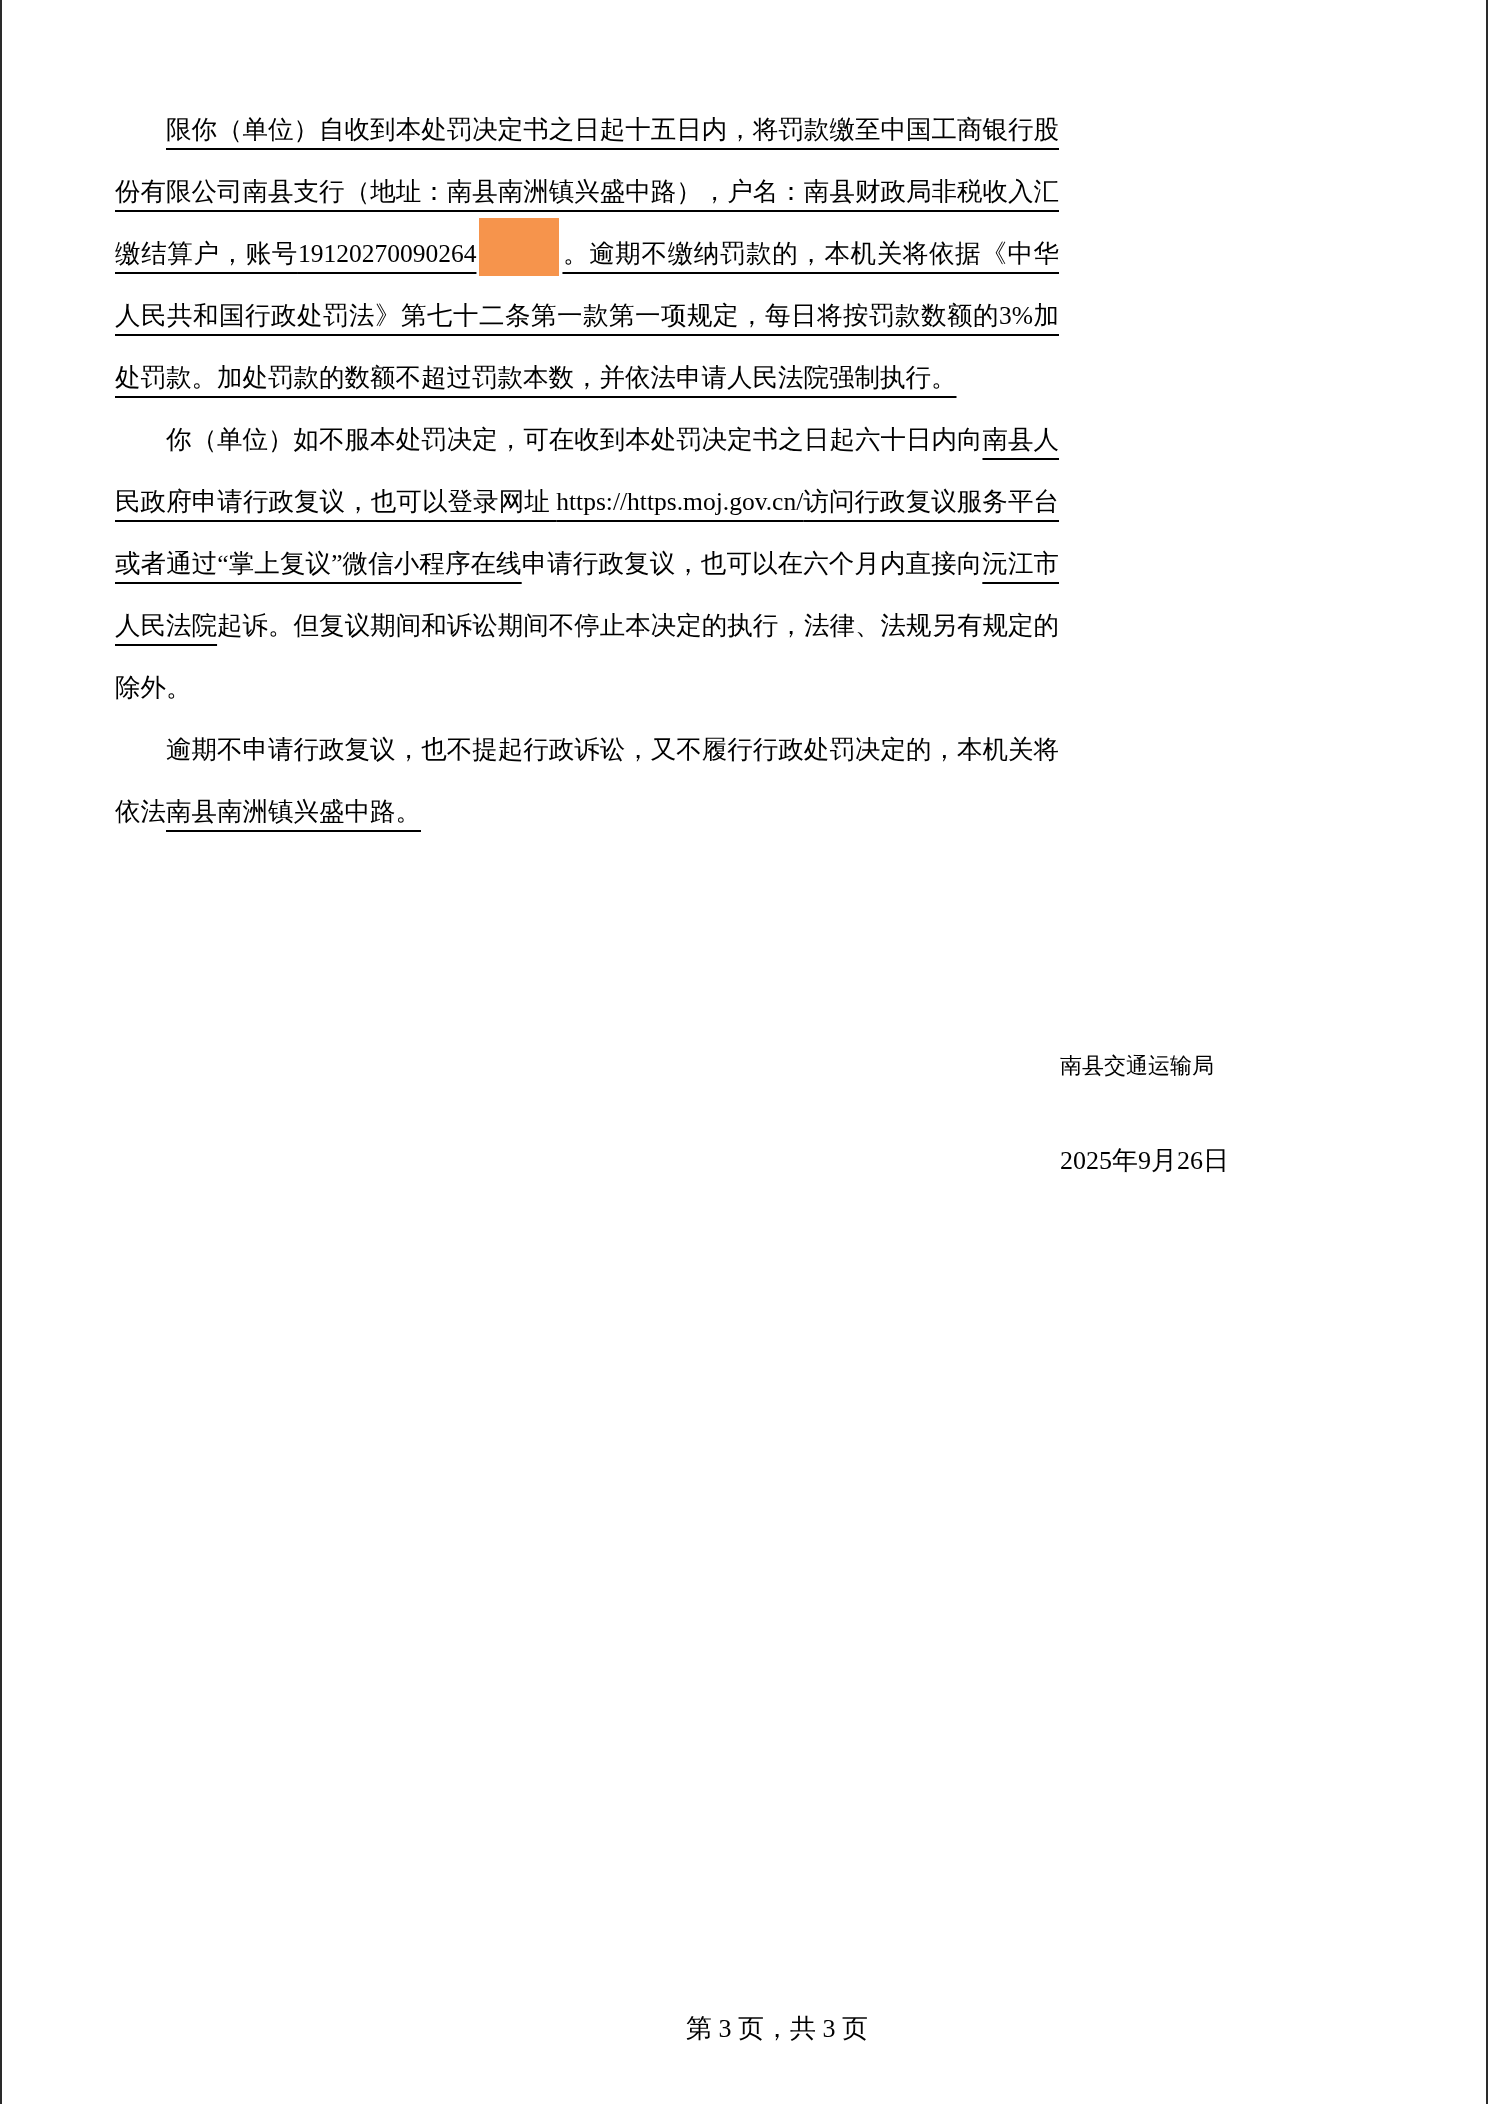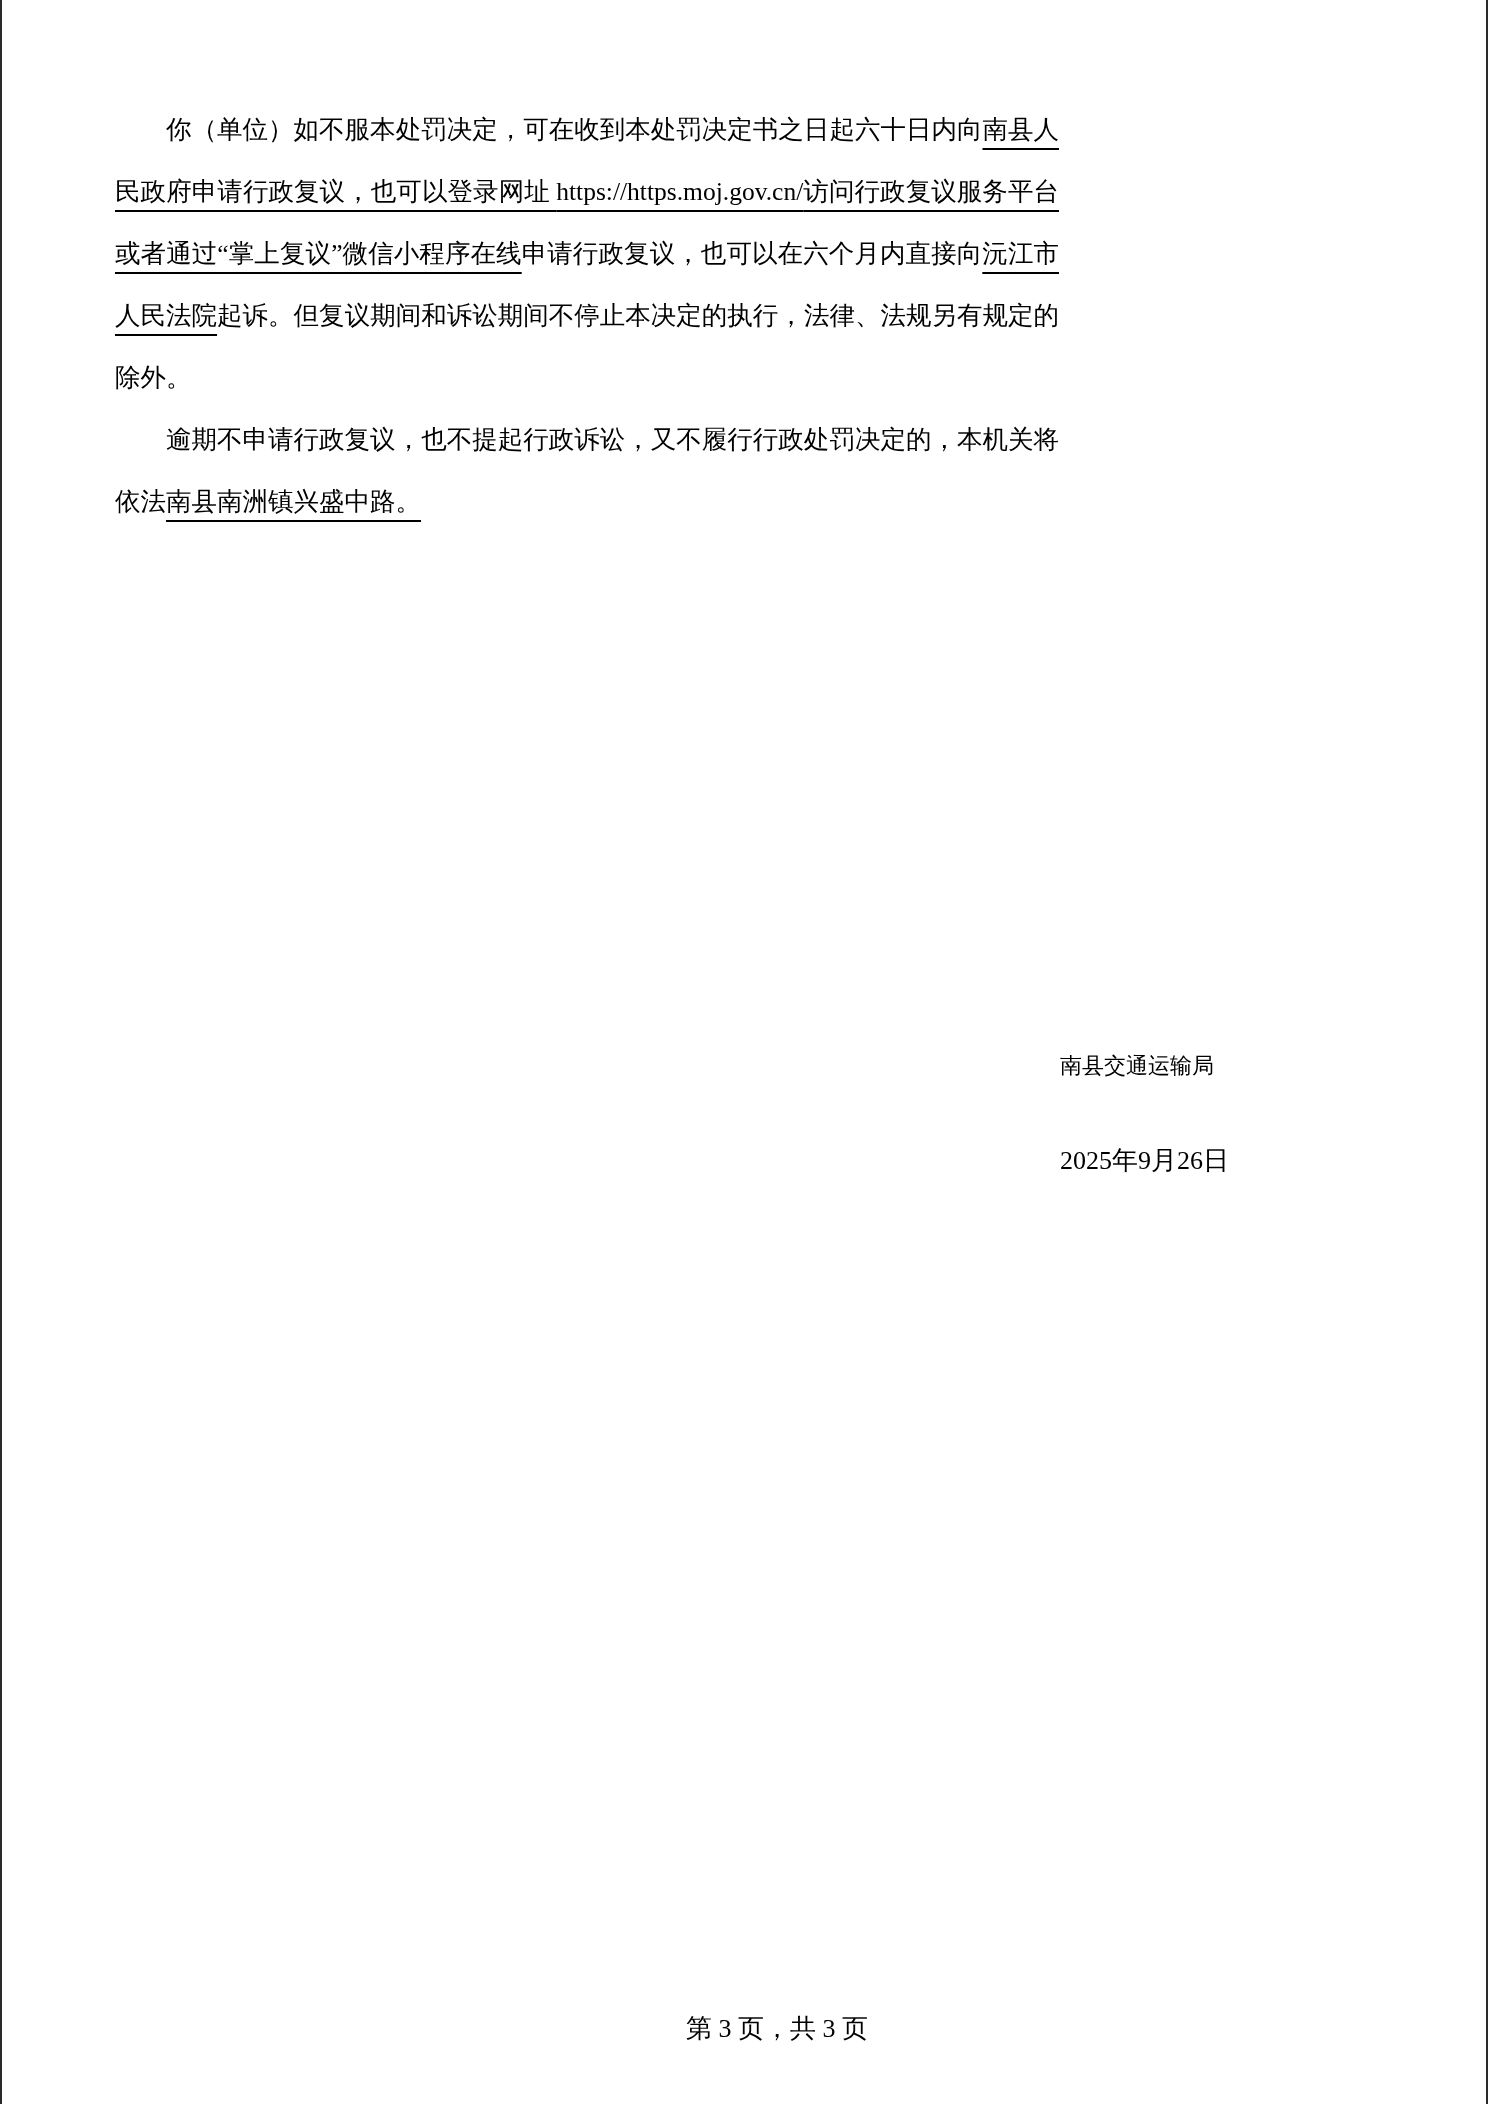--- a/index.html
+++ b/index.html
@@ -56,20 +56,21 @@
   }
 </style>
 </head>
 <body>
 
 <div class="page">
   <div class="edge edge-left"></div>
   <div class="edge edge-right"></div>
 
   <div class="body-text">
+    <p class="para"><span class="u">限你（单位）自收到本处罚决定书之日起十五日内，将罚款缴至中国工商银行股份有限公司南县支行（地址：南县南洲镇兴盛中路），户名：南县财政局非税收入汇缴结算户，账号</span><span class="u">19120270090264</span><span class="redaction"></span><span class="u">。逾期不缴纳罚款的，本机关将依据《中华人民共和国行政处罚法》第七十二条第一款第一项规定，每日将按罚款数额的3%加处罚款。加处罚款的数额不超过罚款本数，并依法申请人民法院强制执行。</span></p>
     <p class="para"><span>你（单位）如不服本处罚决定，可在收到本处罚决定书之日起六十日内向</span><span class="u">南县人民政府申请行政复议，也可以登录网址 </span><span class="u">https://https.moj.gov.cn/</span><span class="u">访问行政复议服务平台或者通过“掌上复议”微信小程序在线</span><span>申请行政复议，也可以在六个月内直接向</span><span class="u">沅江市人民法院</span><span>起诉。但复议期间和诉讼期间不停止本决定的执行，法律、法规另有规定的除外。</span></p>
     <p class="para"><span>逾期不申请行政复议，也不提起行政诉讼，又不履行行政处罚决定的，本机关将依法</span><span class="u">南县南洲镇兴盛中路。</span></p>
   </div>
 
   <div class="signature">南县交通运输局</div>
   <div class="date">2025年9月26日</div>
   <div class="footer">第 3 页，共 3 页</div>
 </div>
 
 </body></html>

